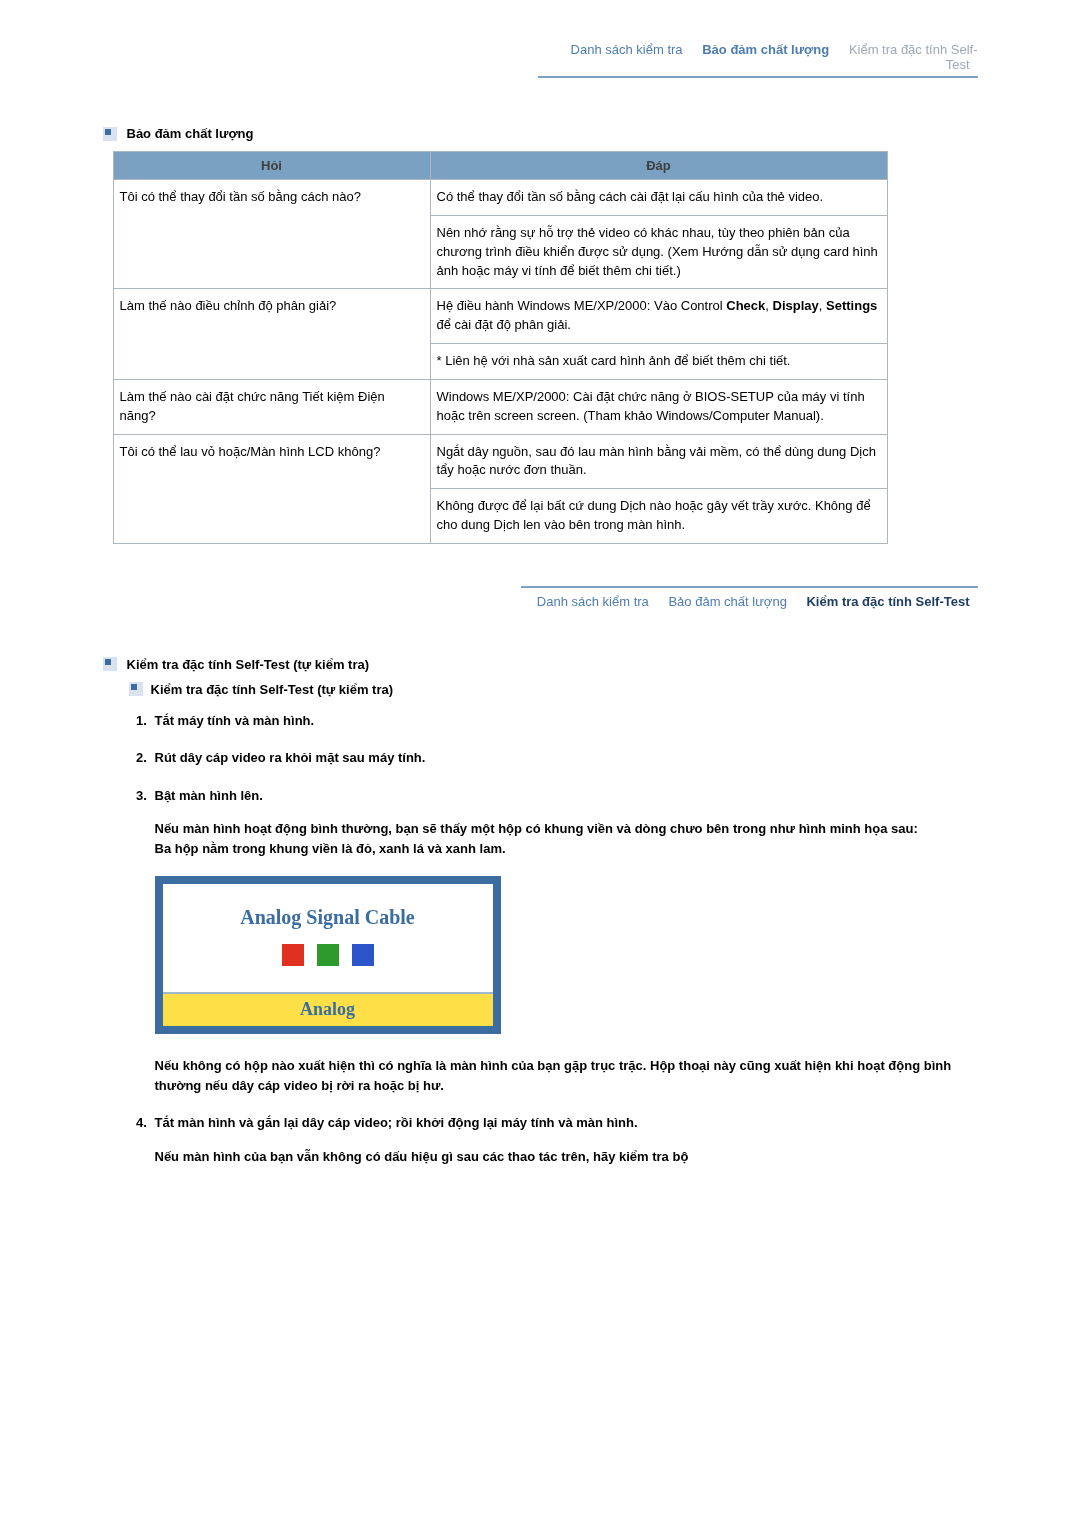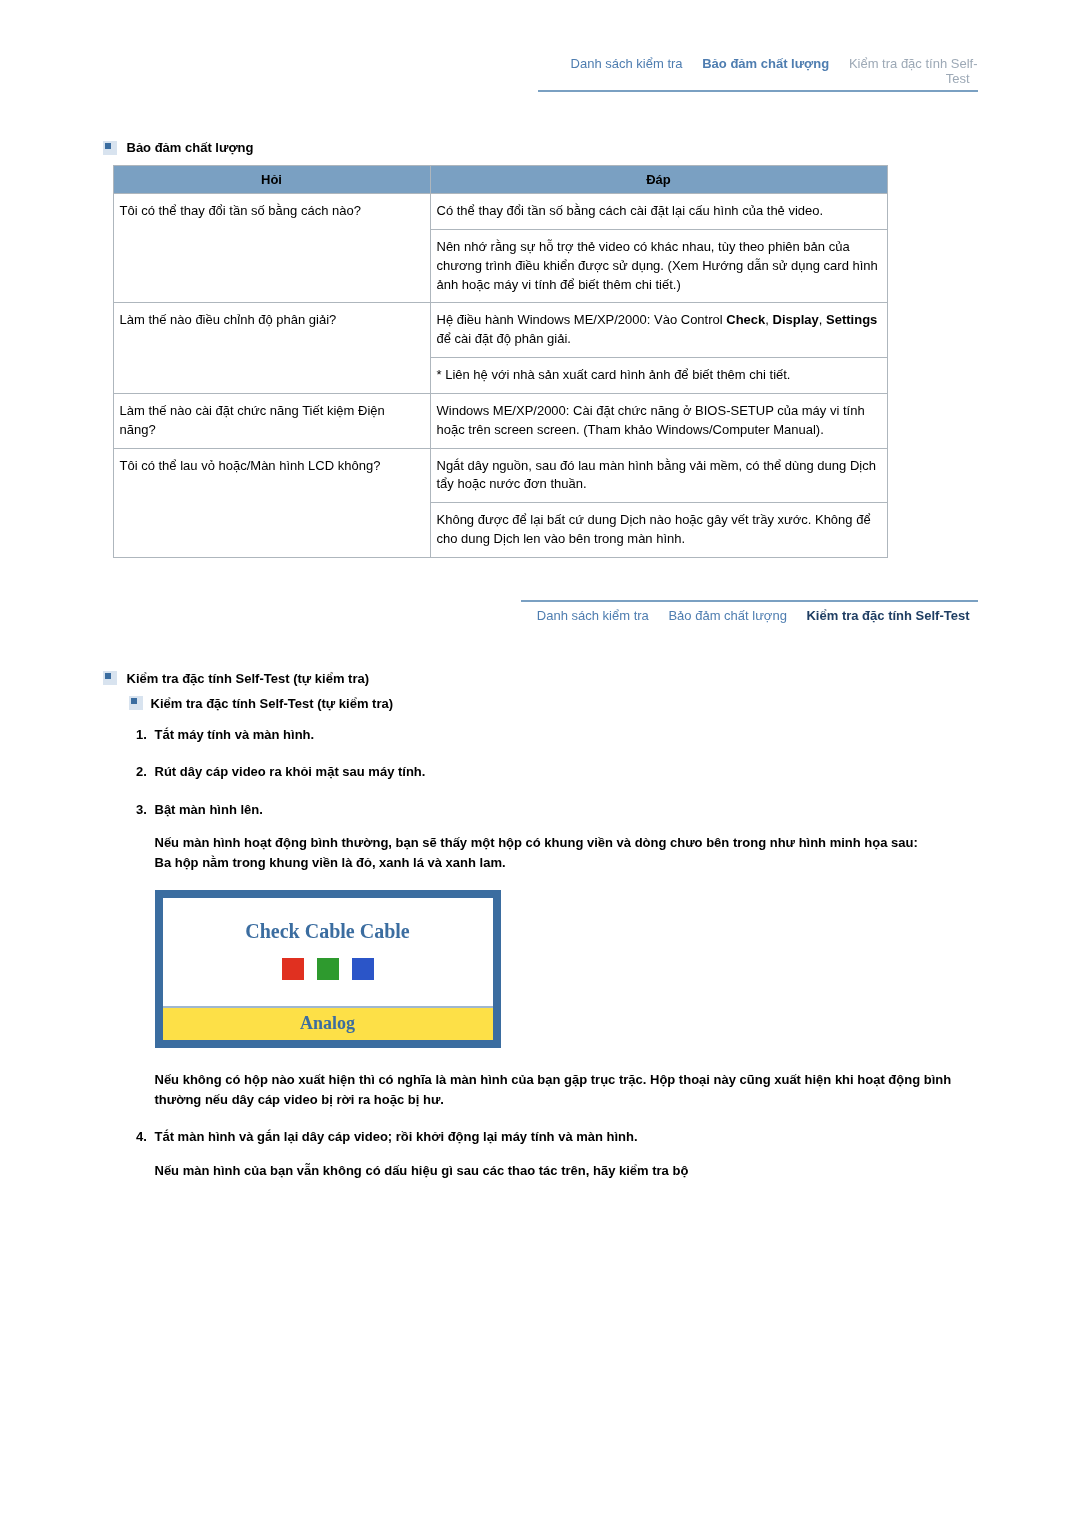--- a/index.html
+++ b/index.html
@@ -4,21 +4,21 @@
 <style>
   body {
     margin: 0;
     font-family: Arial, Helvetica, sans-serif;
     font-size: 13px;
     color: #000;
     background: #fff;
   }
   .page {
     width: 875px;
-    margin: 16px auto;
+    margin: 2px auto;
     padding: 40px 20px;
   }
   .topnav {
     font-size: 13px;
     border-bottom: 2px solid #7aa0c2;
     width: 440px;
     margin-left: auto;
     padding-bottom: 4px;
     text-align: right;
   }
@@ -52,21 +52,21 @@
   .bullet-icon svg { display: block; }
   .section-heading .label { font-weight: bold; font-size: 13px; }
 
   table.qa {
     border-collapse: collapse;
     width: 775px;
     margin-left: 10px;
   }
   table.qa th {
     background: #7aa0c2;
-    color: #000000;
+    color: #404040;
     font-weight: bold;
     padding: 6px 8px;
     border: 1px solid #aeb6bd;
     font-size: 13px;
   }
   table.qa td {
     border: 1px solid #aeb6bd;
     padding: 8px 6px;
     vertical-align: top;
     font-size: 13px;
@@ -236,21 +236,21 @@
 
   <ol class="steps">
     <li>Tắt máy tính và màn hình.</li>
     <li>Rút dây cáp video ra khỏi mặt sau máy tính.</li>
     <li>
       <span>Bật màn hình lên.</span>
       <div class="liblock" id="s3b">Nếu màn hình hoạt động bình thường, bạn sẽ thấy một hộp có khung viền và dòng chưo bên trong như hình minh họa sau:<br>Ba hộp nằm trong khung viền là đỏ, xanh lá và xanh lam.</div>
 
       <div class="signal-box">
         <div class="signal-body">
-          <div>Check Cable Cable</div>
+          <div>Analog Signal Cable</div>
           <div class="sq-row">
             <span class="sq red"></span>
             <span class="sq green"></span>
             <span class="sq blue"></span>
           </div>
         </div>
         <div class="signal-sep"></div>
         <div class="signal-foot">Analog</div>
       </div>
 

